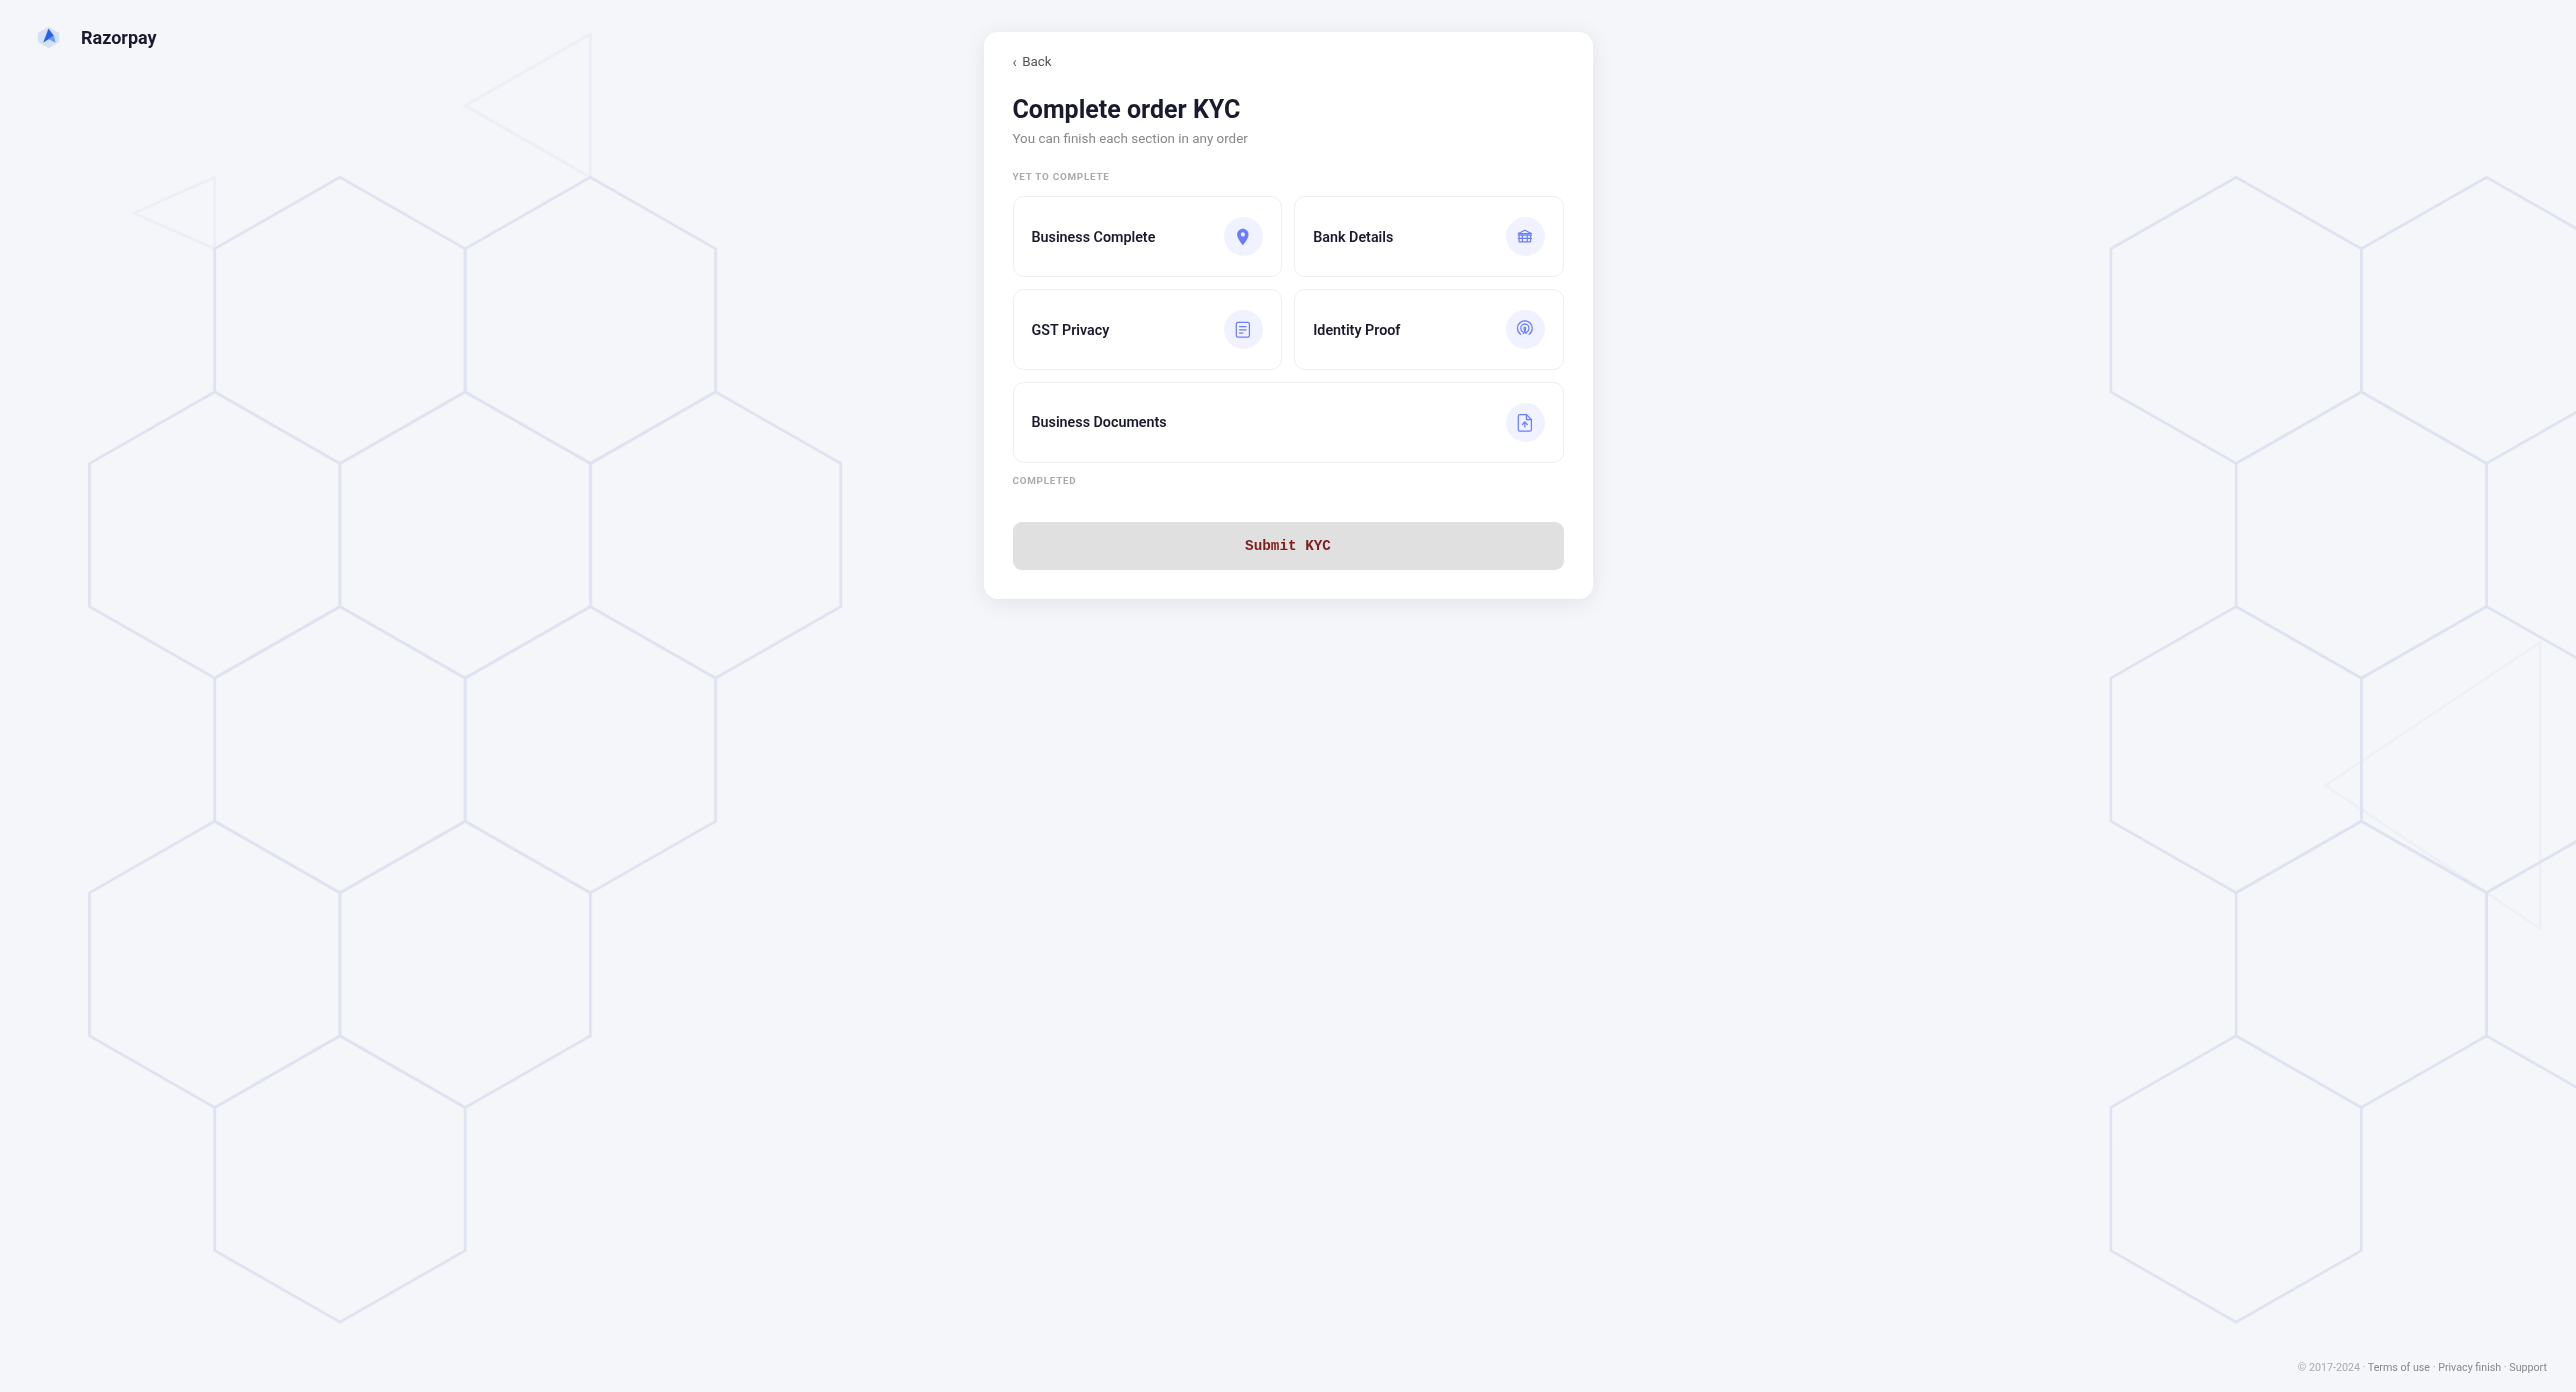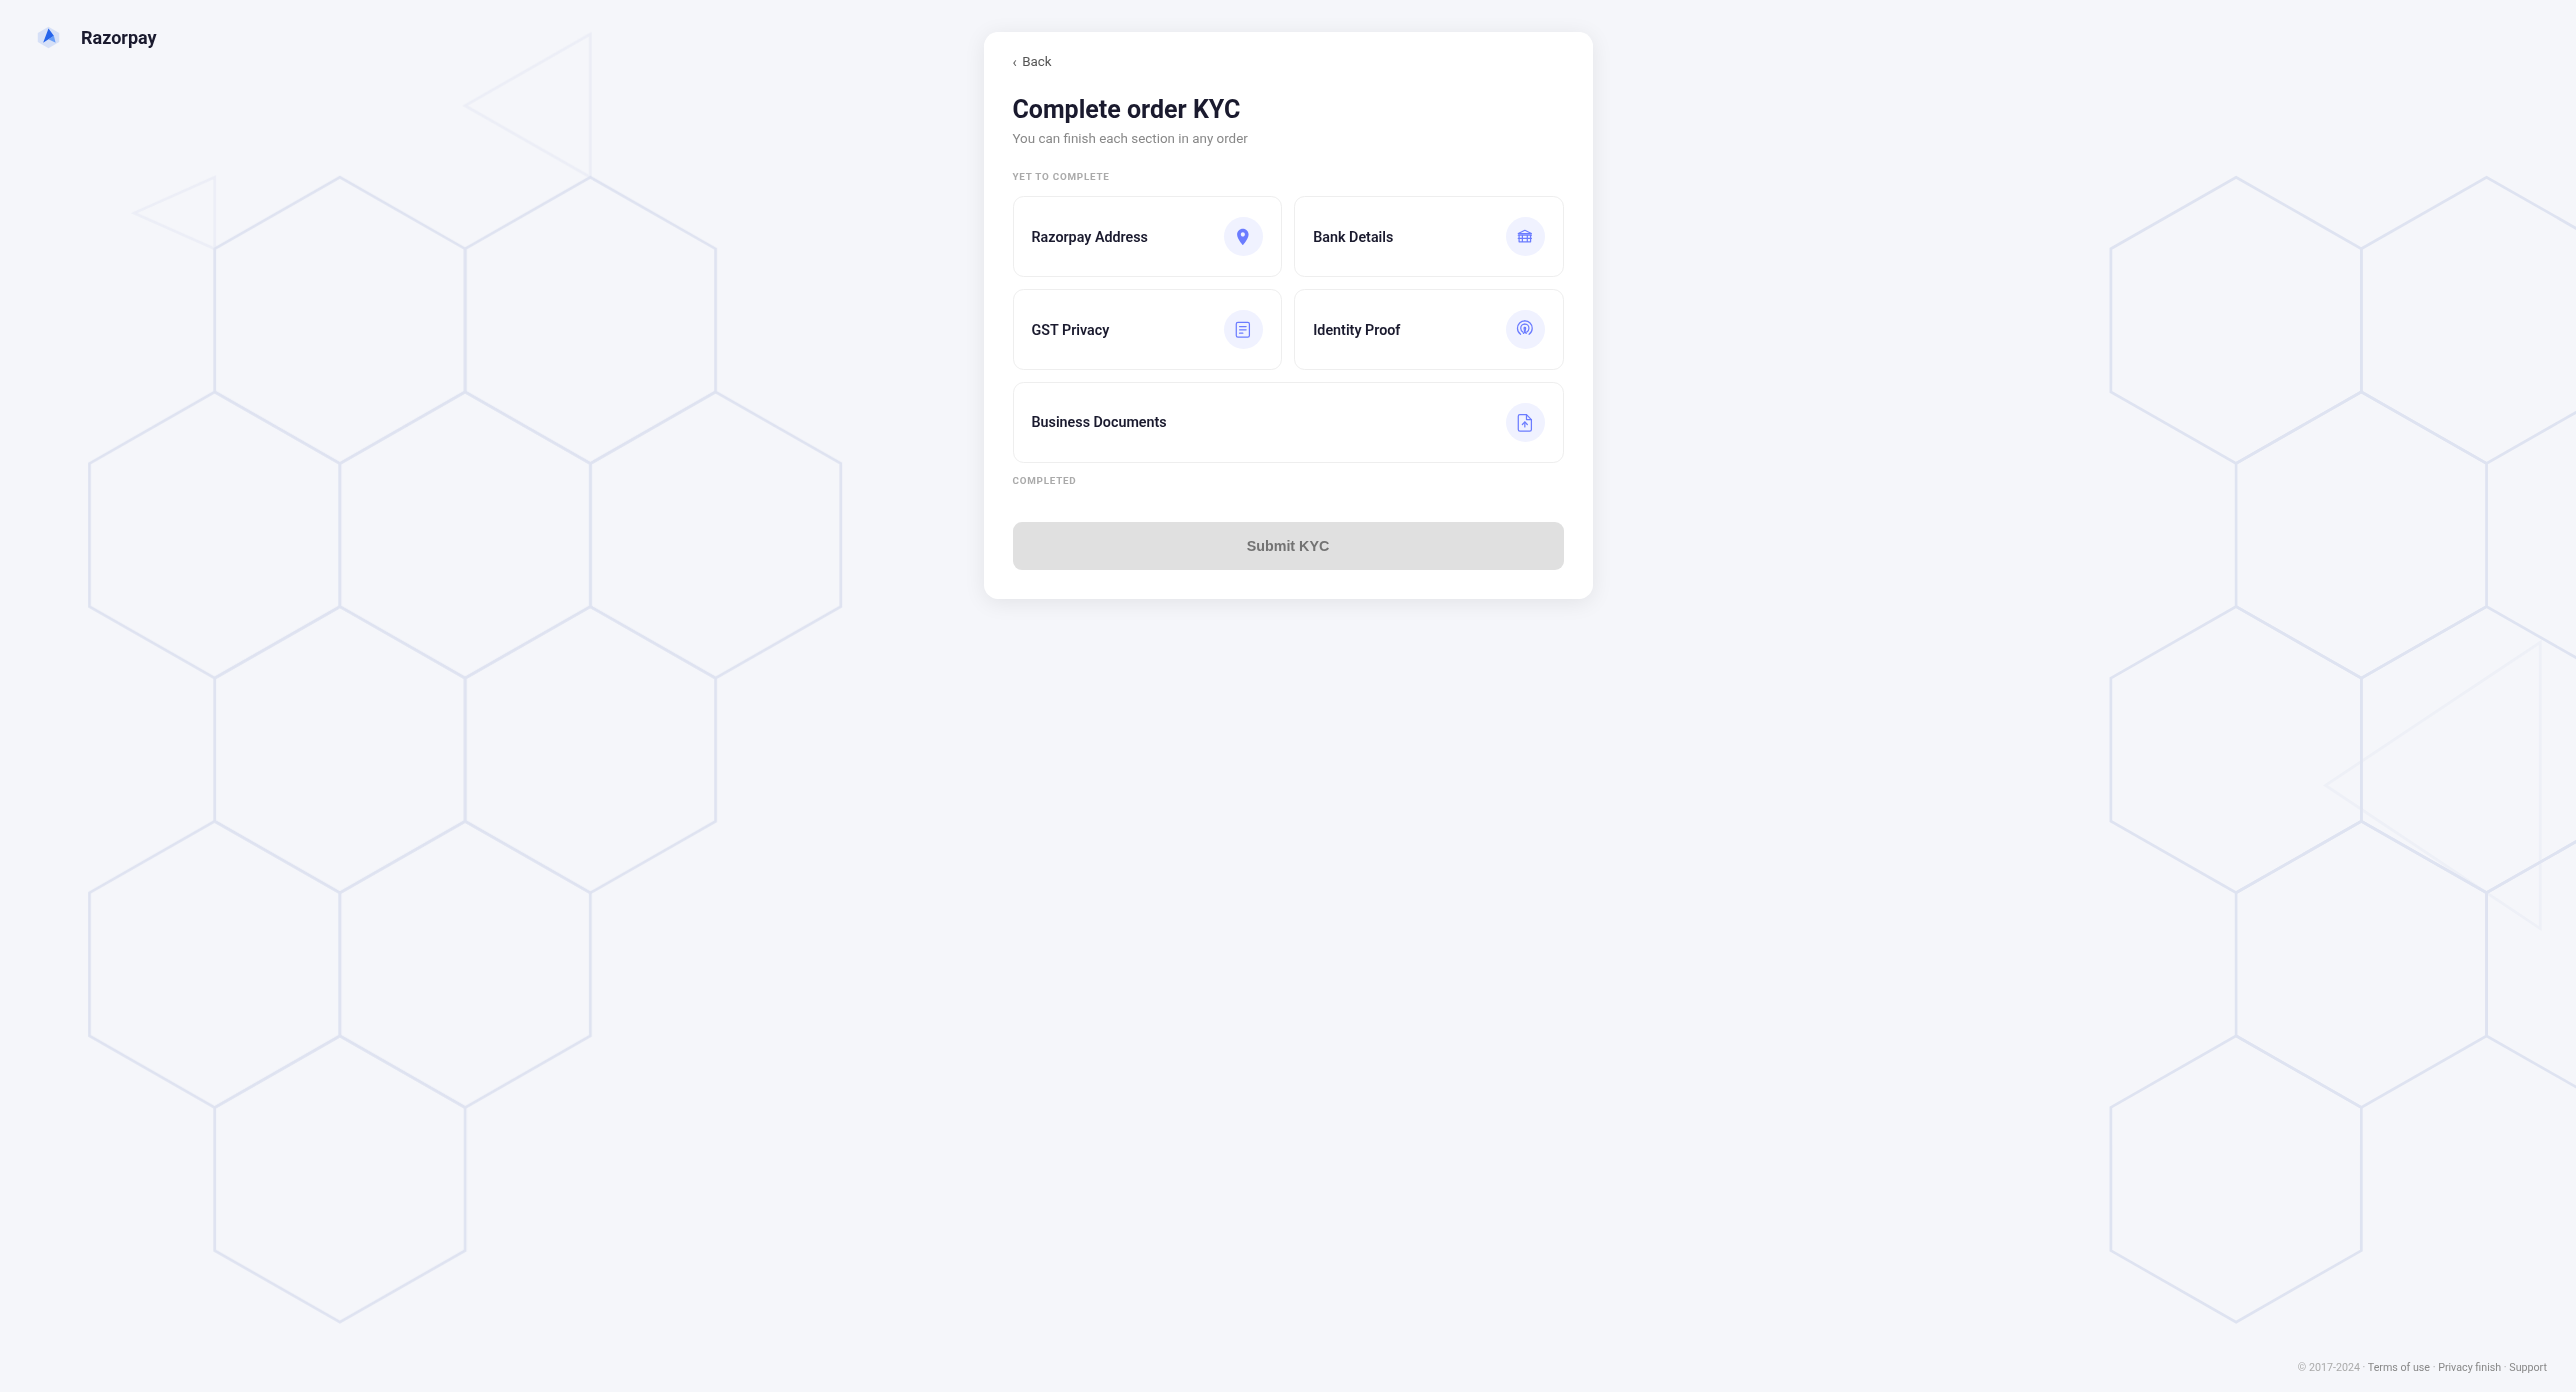--- a/index.html
+++ b/index.html
@@ -183,23 +183,23 @@
     }
 
     .submit-btn {
       width: 100%;
       padding: 16px;
       background: #e0e0e0;
       border: none;
       border-radius: 9px;
       font-size: 14.3px;
       font-weight: 600;
-      color: #737373;
+      color: #7f1d1d;
       cursor: not-allowed;
-      font-family: Liberation Sans, sans-serif;
+      font-family: Liberation Mono, monospace;
     }
 
     
     .footer {
       position: fixed;
       bottom: 18px;
       right: 29px;
       font-size: 10.7px;
       color: #aaa;
       z-index: 10;
@@ -270,21 +270,21 @@
       <h1 class="page-title">Complete order KYC</h1>
       <p class="page-subtitle">You can finish each section in any order</p>
     </div>
 
     <div class="section">
       <div class="section-label">YET TO COMPLETE</div>
 
       <div class="items-grid">
 
         <div class="kyc-item">
-          <span class="kyc-item-label">Razorpay Address</span>
+          <span class="kyc-item-label">Business Complete</span>
           <div class="kyc-item-icon">
             <svg viewBox="0 0 24 24" fill="none" xmlns="http://www.w3.org/2000/svg">
               <path d="M12 2C8.13 2 5 5.13 5 9c0 5.25 7 13 7 13s7-7.75 7-13c0-3.87-3.13-7-7-7zm0 9.5c-1.38 0-2.5-1.12-2.5-2.5s1.12-2.5 2.5-2.5 2.5 1.12 2.5 2.5-1.12 2.5-2.5 2.5z" fill="#6b7cff"></path>
             </svg>
           </div>
         </div>
 
         <div class="kyc-item">
           <span class="kyc-item-label">Bank Details</span>
           <div class="kyc-item-icon">

